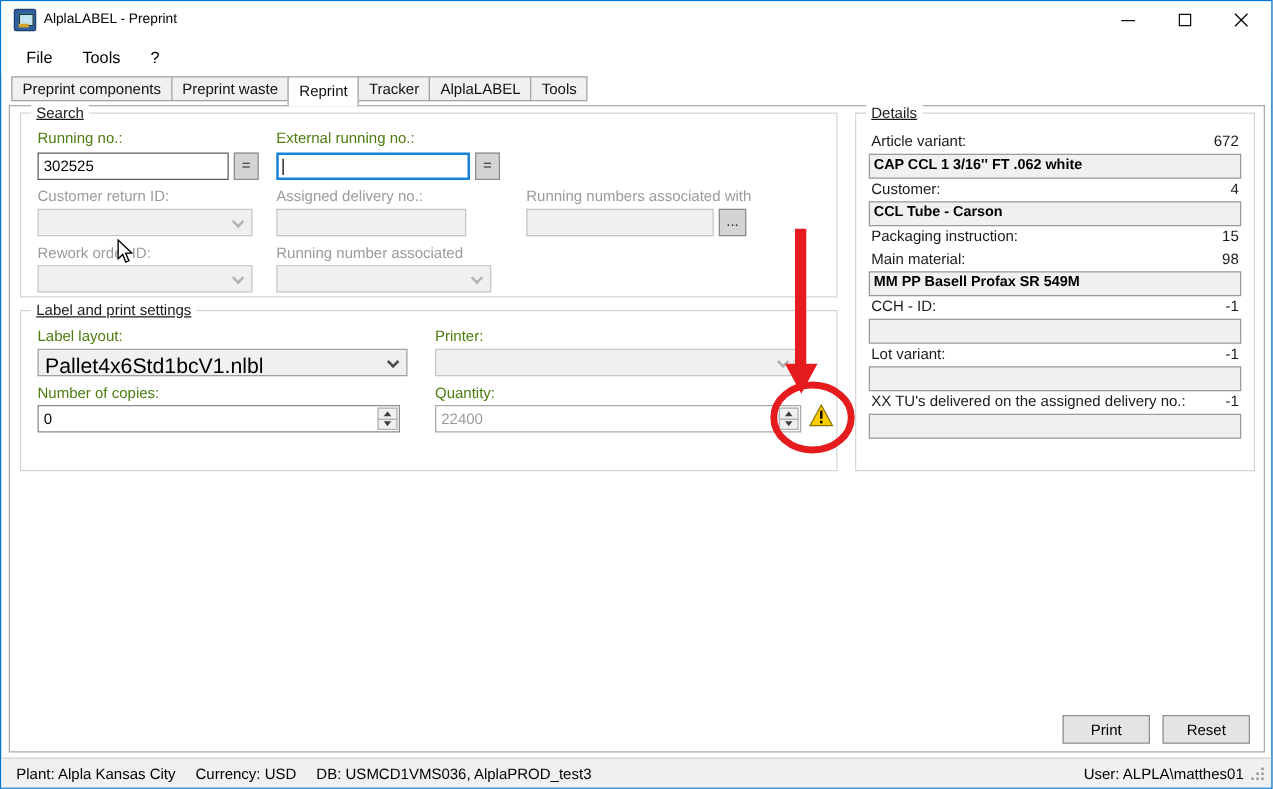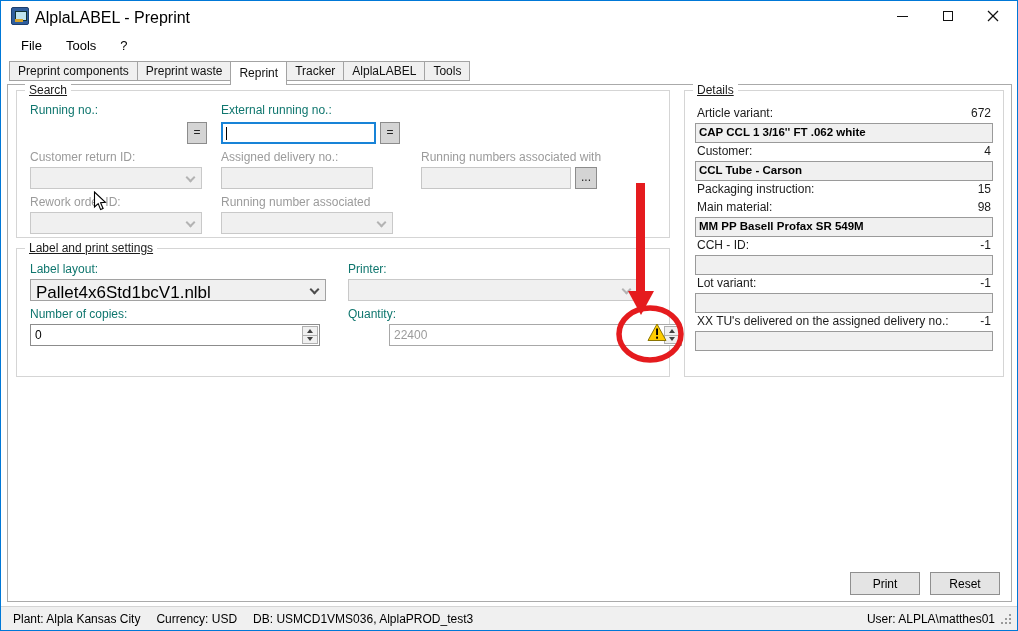--- a/index.html
+++ b/index.html
@@ -9,59 +9,59 @@
     border: 1px solid #0078d7; overflow: hidden;
     font-family: "Liberation Sans", sans-serif;
   }
   
   .titlebar { position:absolute; left:0; top:0; width:100%; height:30px; background:#fff; }
   .app-icon { position:absolute; left:10px; top:6px; width:18px; height:18px;
     background:#2f5e9e; border:1px solid #1d3f6e; border-radius:2px; }
   .app-icon::before { content:""; position:absolute; left:3px; top:3px; width:10px; height:8px;
     background:#bfe3ef; border:1px solid #133; }
   .app-icon::after { content:""; position:absolute; left:3px; bottom:2px; width:8px; height:3px; background:#d6a32a; }
-  .title-text { position:absolute; left:34px; top:8px; font-size:16px; color:#000;text-align:center; }
+  .title-text { position:absolute; left:34px; top:8px; font-size:11px; color:#000;text-align:center; }
   .win-controls { position:absolute; right:2px; top:0; height:30px; display:flex; }
   .win-btn { width:45px; height:30px; display:flex; align-items:center; justify-content:center; }
   .glyph-min { width:11px; border-top:1px solid #111; display:block; }
   .glyph-max { width:10px; height:10px; border:1px solid #111; display:block; }
   
   .menubar { position:absolute; left:0; top:30px; width:100%; height:28px; background:#fff; display:flex; align-items:center; }
   .menu-item { font-size:13px; color:#000; padding:4px 10px; margin-left:4px; }
   .menu-item:first-child { margin-left:10px; }
   
   .tabstrip { position:absolute; left:8px; top:60px; height:24px; display:flex; align-items:flex-start; z-index:5; }
   .tab { height:20px; background:#f0f0f0; border:1px solid #a3a3a3; font-size:12px; color:#111;
     padding:2px 8px 0 8px; margin-right:-1px; white-space:nowrap; }
   .tab.active { height:24px; background:#fff; border-bottom:none; padding-top:4px; position:relative; z-index:6; }
   
   .tabpage { position:absolute; left:6px; top:83px; width:1005px; height:518px;
     background:#fff; border:1px solid #aaaaaa; }
   
   .groupbox { position:absolute; border:1px solid #d5d5d5; background:#fff; }
   .gb-title { position:absolute; top:-8px; left:8px; background:#fff; padding:0 4px; font-size:12px; color:#1b1b1b; white-space:nowrap;text-decoration:underline; }
   
-  .lbl { position:absolute; font-size:12px; color:#0f766e; white-space:nowrap; }
+  .lbl { position:absolute; font-size:12px; color:#4d7c0f; white-space:nowrap; }
   .lbl.dis { color:#9b9b9b; }
   .tb { position:absolute; height:22px; background:#fff; border:1px solid #5f5f5f;
     font-size:12px; color:#000; padding:3px 4px; white-space:nowrap; overflow:hidden; }
   .tb.focused { border:2px solid #1883d7; padding:2px 3px; }
   .tb.dis { background:#f0f0f0; border:1px solid #c6c6c6; color:#9b9b9b; }
   .caret { display:inline-block; width:1px; height:13px; background:#000; vertical-align:middle; }
   .combo { position:absolute; height:22px; background:#f0f0f0; border:1px solid #a2a2a2;
     font-size:17px; color:#000; padding:3px 10px 3px 5px; white-space:nowrap; overflow:hidden; }
   .combo.dis { border-color:#c9c9c9; color:#9b9b9b; }
   .chev { position:absolute; right:7px; top:6px; width:7px; height:7px;
     border-right:2px solid #4d4d4d; border-bottom:2px solid #4d4d4d; transform:rotate(45deg); }
   .chev.dis { border-color:#b3b3b3; }
   .sq-btn { position:absolute; width:20px; height:22px; background:#d4d4d4; border:1px solid #8c8c8c;
     font-size:12px; color:#222; text-align:center; line-height:19px; }
   .numeric { position:absolute; height:22px; background:#fff; border:1px solid #8c8c8c;
     font-size:12px; color:#000; padding:3px 20px 3px 4px; }
-  .numeric.dis { color:#9b9b9b; background:#fff; border-color:#a8a8a8;margin-left:41px; }
+  .numeric.dis { color:#9b9b9b; background:#fff; border-color:#a8a8a8; }
   .spinner { position:absolute; right:1px; top:1px; width:16px; height:18px; display:flex; flex-direction:column; }
   .sp { flex:1; background:#f0f0f0; border:1px solid #b0b0b0; display:flex; align-items:center; justify-content:center; }
   .sp + .sp { margin-top:-1px; }
   .tri-up { width:0; height:0; border-left:3px solid transparent; border-right:3px solid transparent; border-bottom:4px solid #404040; }
   .tri-dn { width:0; height:0; border-left:3px solid transparent; border-right:3px solid transparent; border-top:4px solid #404040; }
   .btn { position:absolute; width:70px; height:23px; background:#e4e4e4; border:1px solid #8f8f8f;
     font-size:12px; color:#000; text-align:center; padding-top:4px; }
   
   .details-body { position:absolute; left:0; top:0; width:100%; padding:15px 10px 0 10px; }
   .d-row { margin-bottom:1px; }
@@ -116,20 +116,21 @@
     <div class="tab">AlplaLABEL</div>
     <div class="tab">Tools</div>
   </div>
 
   <div class="tabpage">
 
     <div class="groupbox" style="left:8px; top:5px; width:654px; height:148px;">
       <span class="gb-title">Search</span>
 
       <span class="lbl" style="left:13px; top:12px;">Running no.:</span>
+      <div class="tb" style="left:13px; top:31px; width:153px;">302525</div>
       <div class="sq-btn" style="left:170px; top:31px;">=</div>
 
       <span class="lbl" style="left:204px; top:12px;">External running no.:</span>
       <div class="tb focused" style="left:204px; top:31px; width:155px;"><span class="caret"></span></div>
       <div class="sq-btn" style="left:363px; top:31px;">=</div>
 
       <span class="lbl dis" style="left:13px; top:59px;">Customer return ID:</span>
       <div class="combo dis" style="left:13px; top:76px; width:172px;">
         <span class="chev dis"></span>
       </div>

